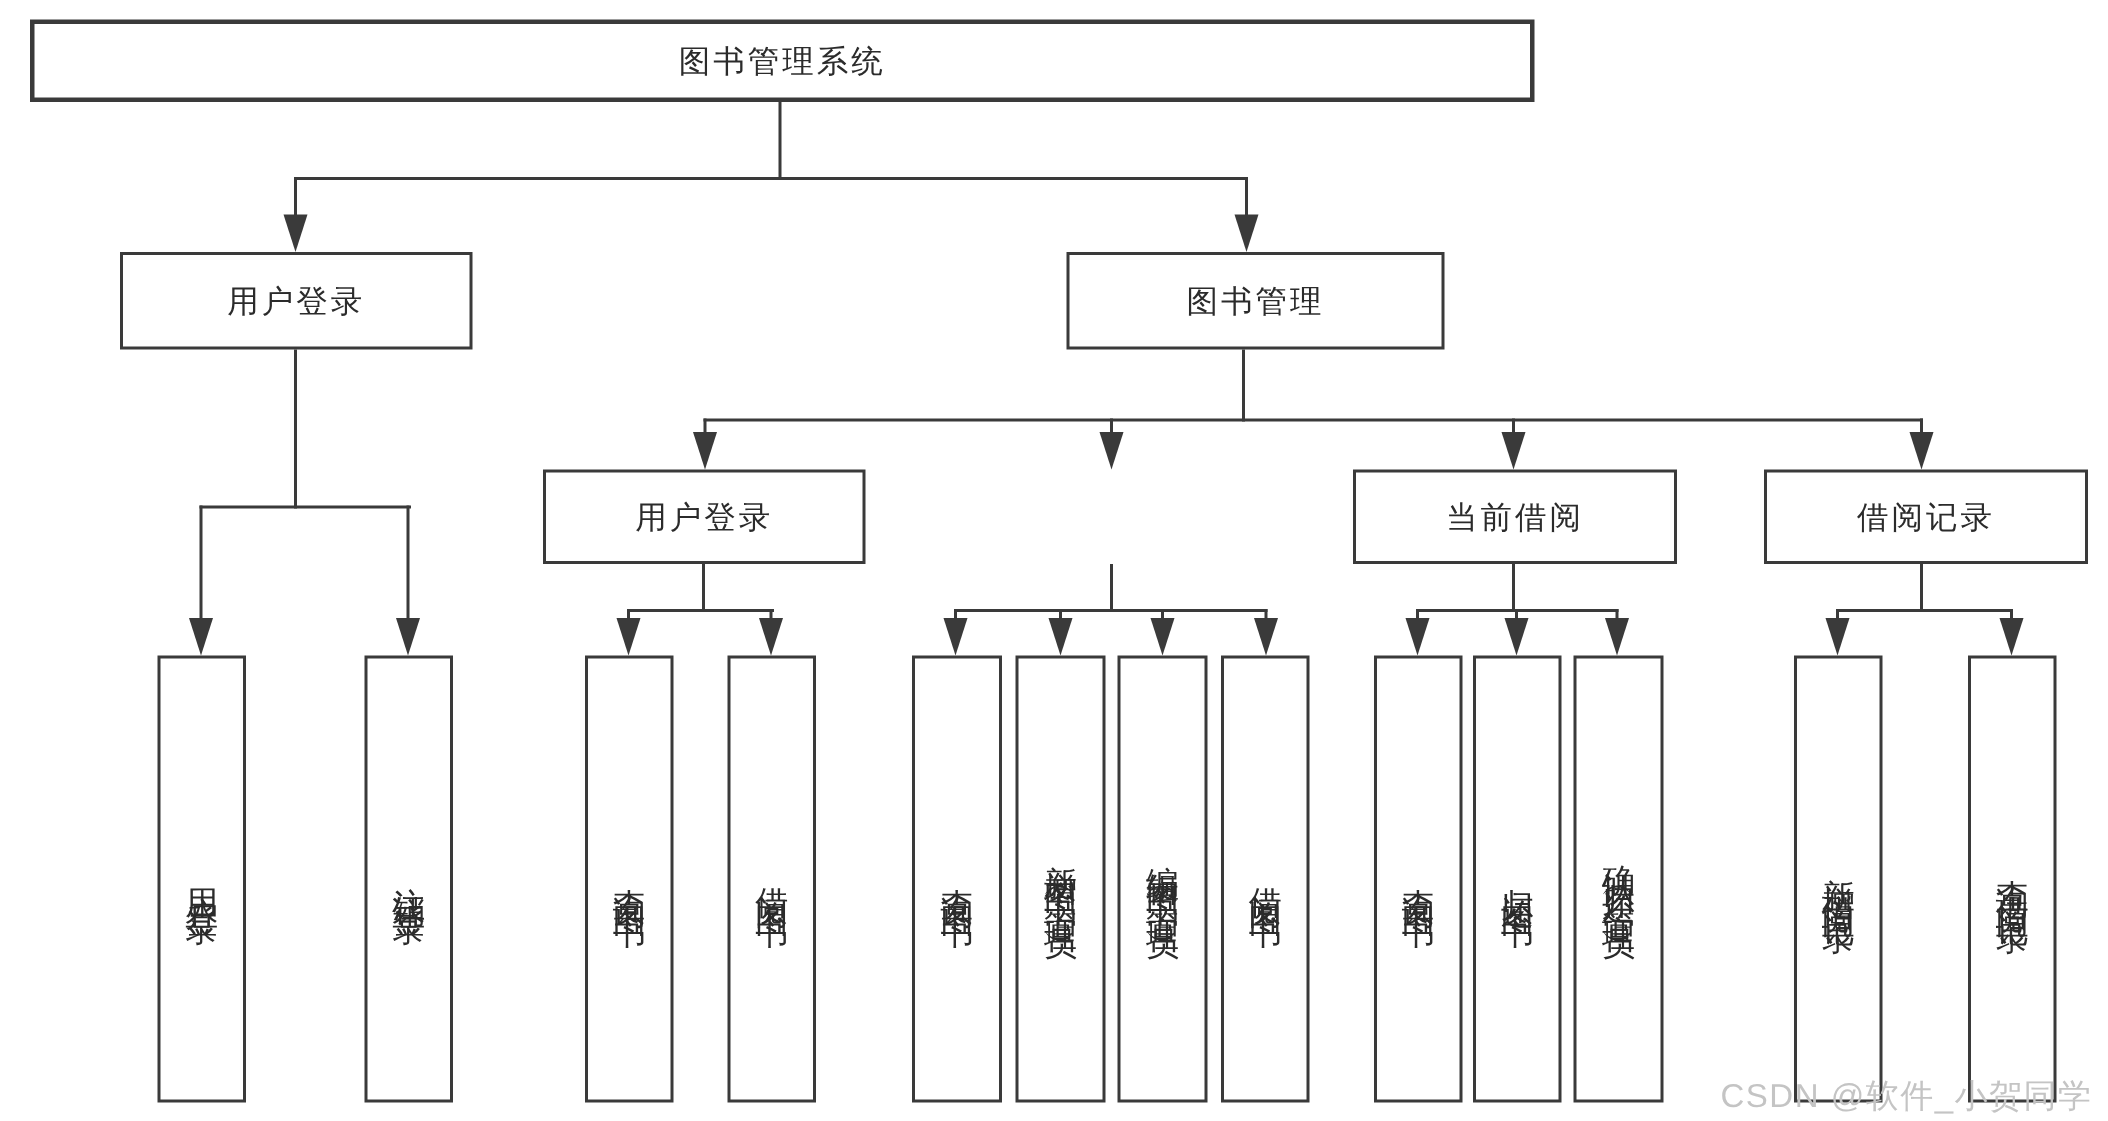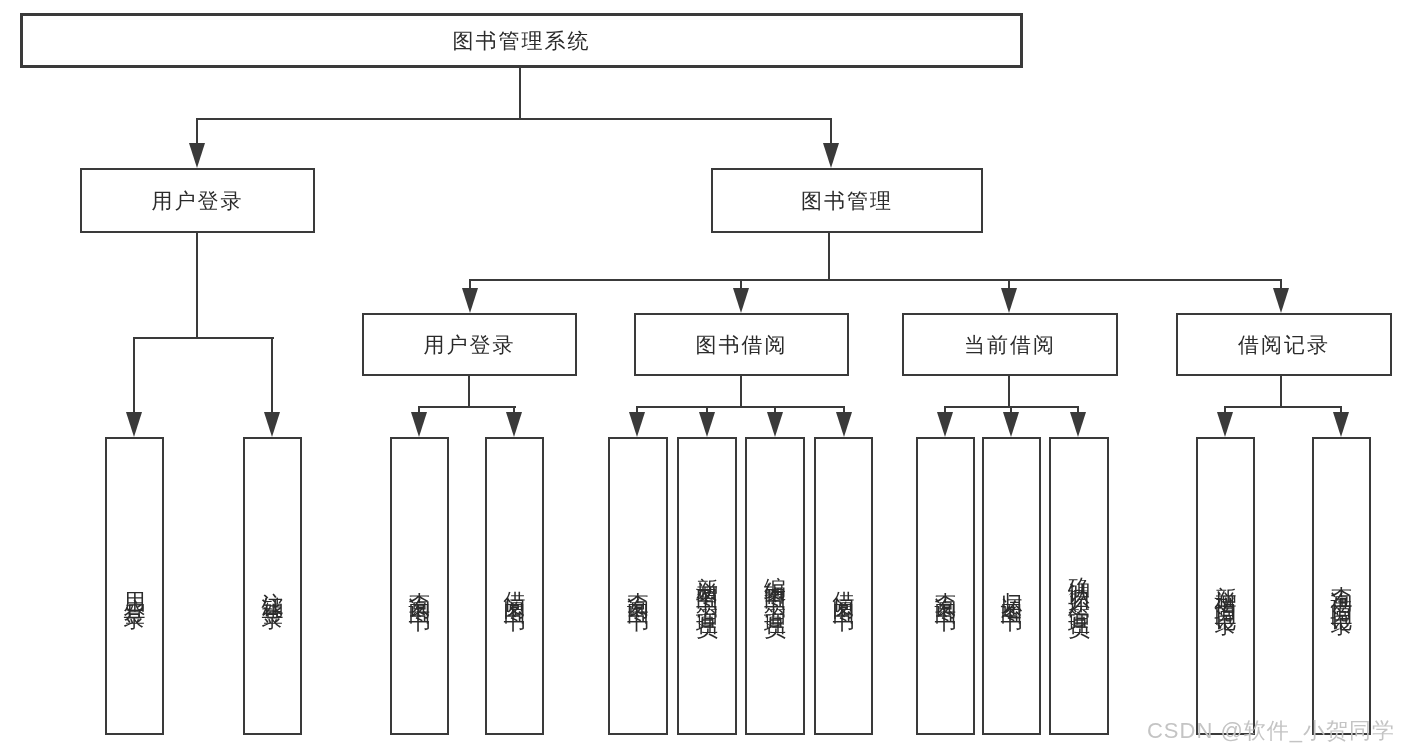--- a/index.html
+++ b/index.html
@@ -61,31 +61,28 @@
 <div id="diagram">
 
   <div class="box root" style="left:20px;top:13px;width:1003px;height:55px;">
     <span class="hlabel">图书管理系统</span>
   </div>
 
   <div class="box" style="left:80px;top:168px;width:235px;height:65px;">
     <span class="hlabel">用户登录</span>
   </div>
 
-  <div class="box" style="left:711px;top:168px;width:272px;height:65px;">
+  <div class="box" style="left:711px;top:168px;width:252px;height:65px;">
     <span class="hlabel">图书管理</span>
   </div>
 
   <div class="box" style="left:362px;top:313px;width:215px;height:63px;">
     <span class="hlabel">用户登录</span>
   </div>
 
-  <div class="box" style="left:634px;top:313px;width:215px;height:63px;">
-    <span class="hlabel">图书借阅</span>
-  </div>
 
   <div class="box" style="left:902px;top:313px;width:216px;height:63px;">
     <span class="hlabel">当前借阅</span>
   </div>
 
   <div class="box" style="left:1176px;top:313px;width:216px;height:63px;">
     <span class="hlabel">借阅记录</span>
   </div>
 
   <div class="box" style="left:105px;top:437px;width:59px;height:298px;">

